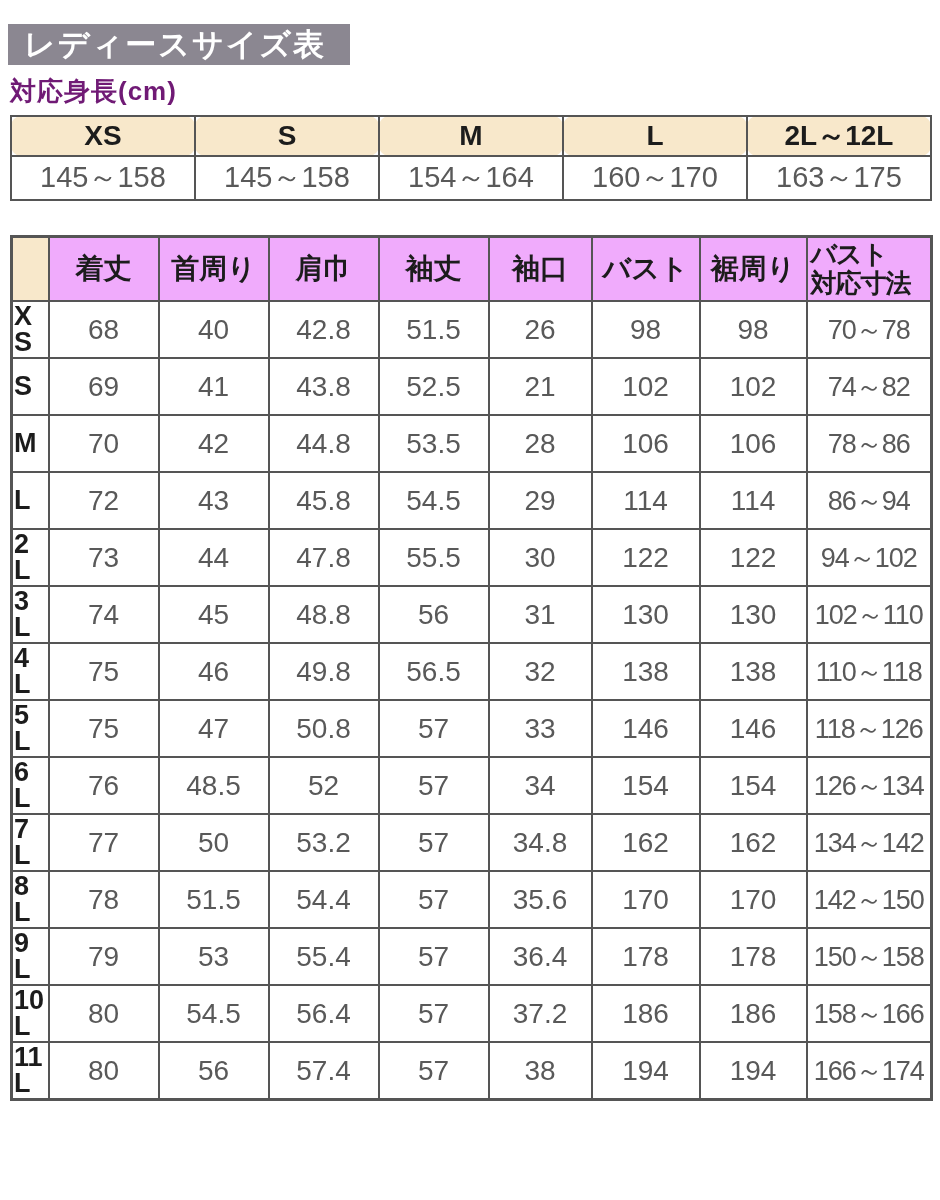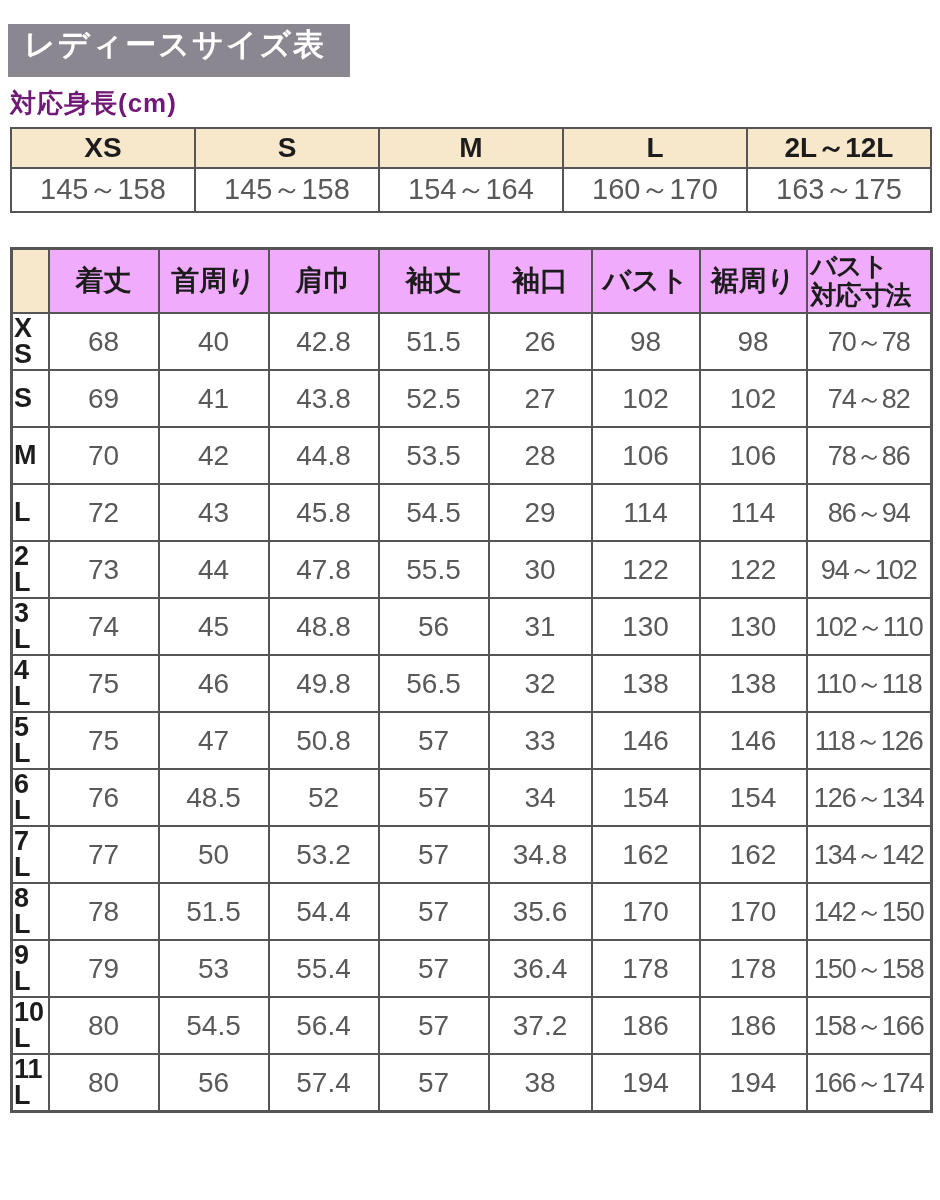--- a/index.html
+++ b/index.html
@@ -15,21 +15,21 @@
     overflow: hidden;
   }
   .title-bar {
     display: inline-block;
     margin: 24px 0 0 8px;
     background: #8b8791;
     color: #ffffff;
     font-size: 31px;
     font-weight: bold;
     line-height: 41px;
-    padding: 0 24px 12px 16px;
+    padding: 0 24px 0 16px;
     letter-spacing: 2px;
   }
   .section-label {
     margin: 9px 0 6px 10px;
     font-size: 26px;
     font-weight: bold;
     color: #701a75;
     letter-spacing: 1px;
   }
   table {
@@ -46,20 +46,21 @@
     border: 2px solid #555555;
     text-align: center;
     padding: 0;
   }
   .height-table th {
     background: #f8e8cb;
     height: 35px;
     font-size: 28px;
     font-weight: bold;
     color: #1c1c1c;
+    border-radius: 10px;
   }
   .height-table td {
     background: #ffffff;
     height: 42px;
     font-size: 29px;
     font-weight: normal;
     color: #595959;
   }
   
   .size-table {
@@ -187,21 +188,21 @@
         <td>98</td>
         <td>98</td>
         <td class="bust-range">70～78</td>
       </tr>
       <tr>
         <th class="row-label">S</th>
         <td>69</td>
         <td>41</td>
         <td>43.8</td>
         <td>52.5</td>
-        <td>27</td>
+        <td>21</td>
         <td>102</td>
         <td>102</td>
         <td class="bust-range">74～82</td>
       </tr>
       <tr>
         <th class="row-label">M</th>
         <td>70</td>
         <td>42</td>
         <td>44.8</td>
         <td>53.5</td>

